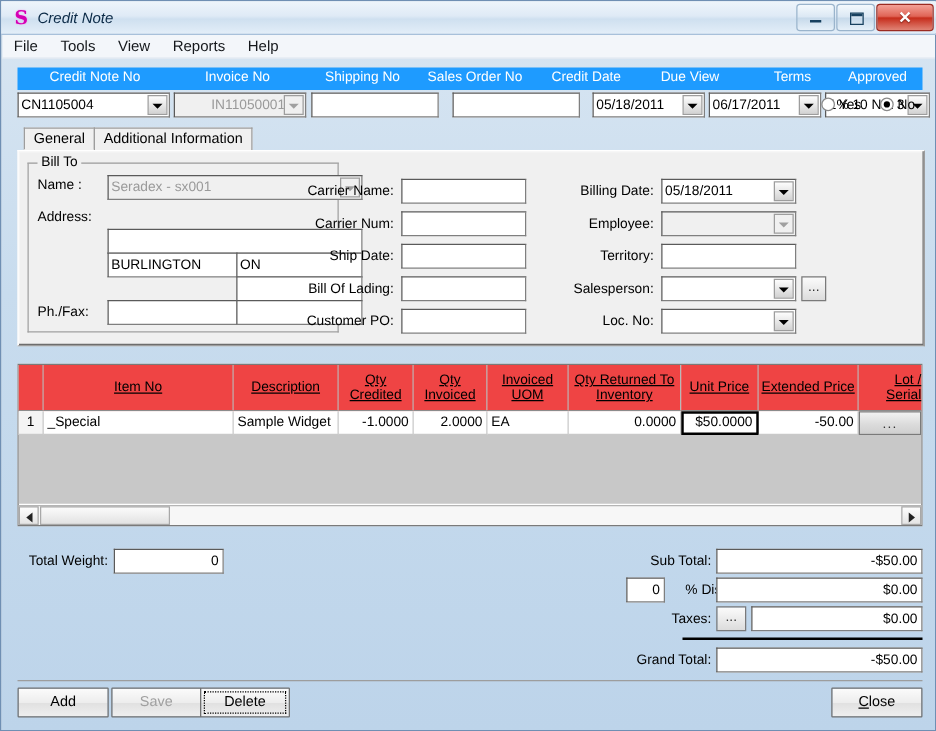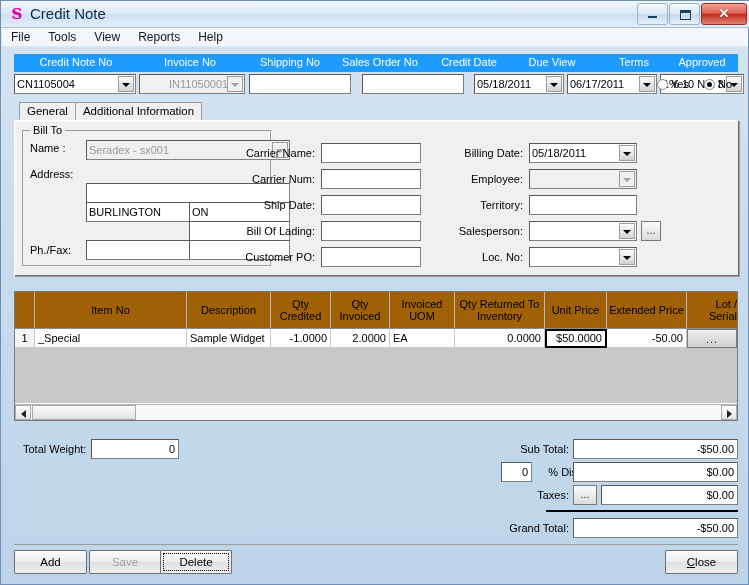--- a/index.html
+++ b/index.html
@@ -23,21 +23,21 @@
   }
   .app-icon{
     position:absolute;left:7px;top:4px;width:18px;height:18px;
     font-weight:bold;font-size:15px;color:#d400b4;
     font-family:"DejaVu Serif",serif;
     text-align:center;line-height:18px;
     text-shadow:0 0 1px #ff60e0;
   }
   .title-text{
     position:absolute;left:29px;top:4px;height:18px;line-height:18px;
-    font-size:15px;color:#0b2a47;
+    font-size:12px;color:#0b2a47;font-style:italic;
   }
   .winbtns{position:absolute;right:3px;top:2px;height:21px;}
   .wbtn{
     float:left;width:29px;height:20px;margin-left:1px;
     border:1px solid #9ab4cc;border-radius:3px;
     background:linear-gradient(180deg,#f4f9fd 0%,#dbe8f4 48%,#c6d9ea 52%,#e6f0f9 100%);
     position:relative;cursor:default;
   }
   .wbtn.close{
     width:44px;border:1px solid #9b2a20;
@@ -128,22 +128,22 @@
   
   .gridwrap{
     position:absolute;left:13px;top:290px;width:724px;height:130px;
     background:#ffffff;
     border:1px solid #7a7a7a;box-sizing:border-box;
   }
   .grid-head{position:absolute;left:0;top:0;width:722px;height:37px;background:#f4f4f4;}
   .gh{
     position:absolute;top:0;height:37px;box-sizing:border-box;
     border-right:1px solid #b8b8b8;border-bottom:1px solid #8c8c8c;
-    background:#a16207;font-size:11px;color:#000;
-    display:flex;align-items:center;justify-content:center;text-align:center;line-height:12px;
+    background:#ef4444;font-size:11px;color:#000;
+    display:flex;align-items:center;justify-content:center;text-align:center;line-height:12px;text-decoration:underline;
   }
   .grow{position:absolute;left:0;top:37px;width:722px;height:19px;background:#fff;}
   .gc{
     position:absolute;top:0;height:19px;box-sizing:border-box;
     border-right:1px solid #c9c9c9;border-bottom:1px solid #c9c9c9;
     font-size:11px;color:#000;line-height:18px;padding:0 3px;white-space:nowrap;overflow:hidden;
   }
   .gc.r{text-align:right;}
   .gc.focus{border:2px solid #000;line-height:15px;}
   .gc.btncell{

